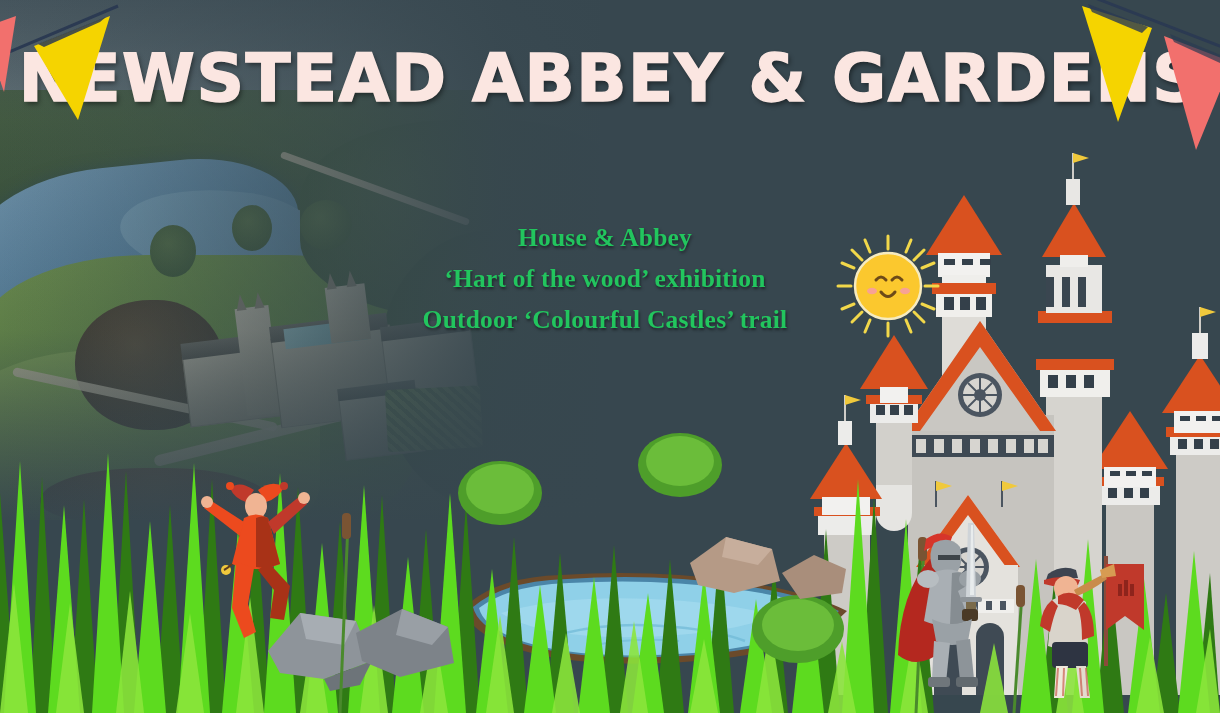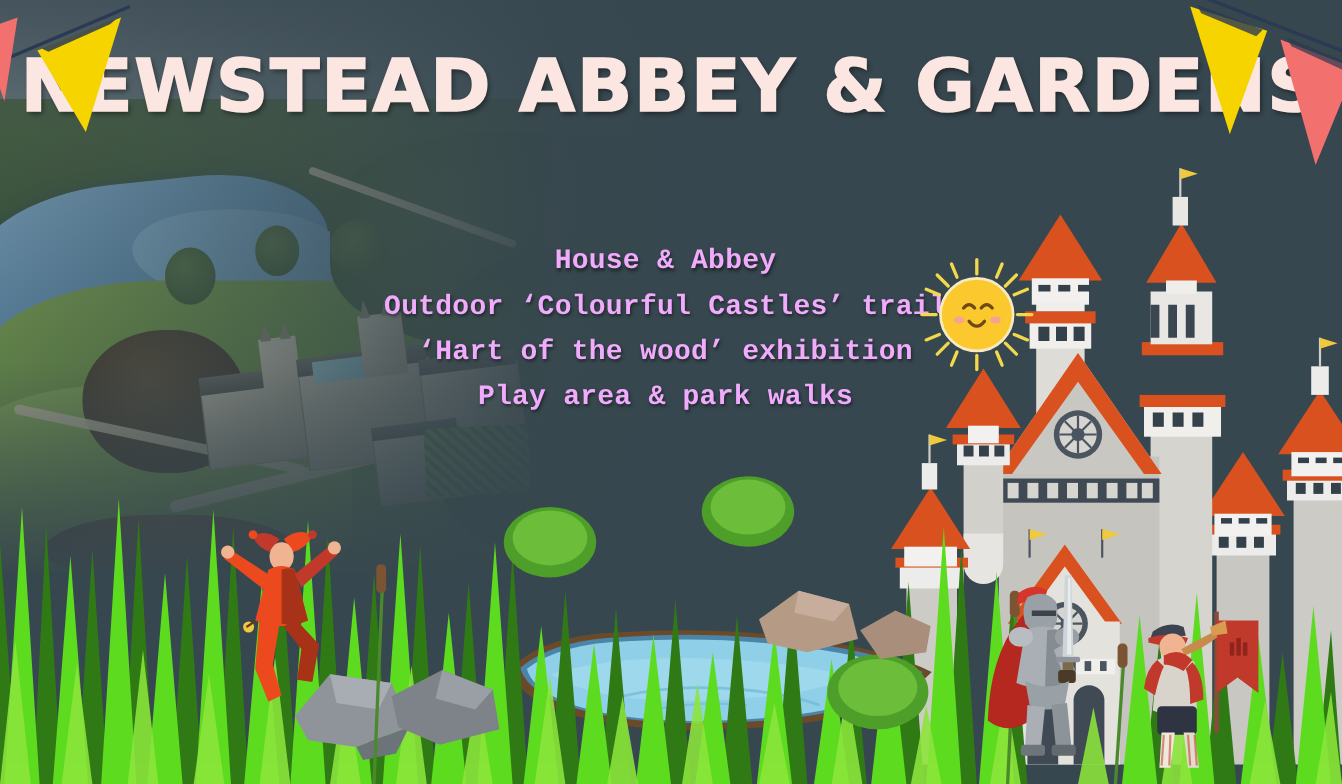--- a/index.html
+++ b/index.html
@@ -79,23 +79,23 @@
     font-family:"DejaVu Sans", sans-serif;
     font-weight:700;font-size:36px;letter-spacing:1.2px;
     color:#fbe6e1;line-height:1;
     text-shadow:2px 2px 4px rgba(0,0,0,.45);
     -webkit-text-stroke:1px #fbe6e1;
   }
   
   .activities{position:absolute;left:345px;top:220px;width:520px;z-index:40;text-align:center;}
   .activities li{
     list-style:none;margin:0 0 5px 0;padding:0;
-    font-family:Liberation Mono, monospace;
+    font-family:Liberation Serif, serif;
     font-weight:600;font-size:25.5px;line-height:36px;
-    color:#f0abfc;letter-spacing:.2px;
+    color:#22c55e;letter-spacing:.2px;
     text-shadow:1px 2px 3px rgba(0,0,0,.5);
   }
   .activities ul{margin:0;padding:0;}
   
   .sun{position:absolute;left:836px;top:234px;width:104px;height:104px;z-index:45;}
   
   .castle{position:absolute;left:890px;top:195px;width:340px;height:500px;z-index:20;}
   
   .grassband{position:absolute;left:0;bottom:0;width:1220px;height:280px;z-index:30;pointer-events:none;}
   .pond{position:absolute;left:455px;top:555px;width:400px;height:115px;z-index:25;}
@@ -168,23 +168,22 @@
     </svg>
   </div>
 
   <div class="titles">
     <h1 class="main-title">NEWSTEAD ABBEY &amp; GARDENS</h1>
   </div>
 
   <div class="activities">
     <ul>
       <li>House &amp; Abbey</li>
+      <li>‘Hart of the wood’ exhibition</li>
       <li>Outdoor ‘Colourful Castles’ trail</li>
-      <li>‘Hart of the wood’ exhibition</li>
-      <li>Play area &amp; park walks</li>
     </ul>
   </div>
 
   <div class="sun">
     <svg width="104" height="104" viewBox="0 0 104 104">
       <g stroke="#f2d84a" stroke-width="3" stroke-linecap="round">
         <line x1="52" y1="2" x2="52" y2="15"></line>
         <line x1="52" y1="89" x2="52" y2="102"></line>
         <line x1="2" y1="52" x2="15" y2="52"></line>
         <line x1="89" y1="52" x2="102" y2="52"></line>

